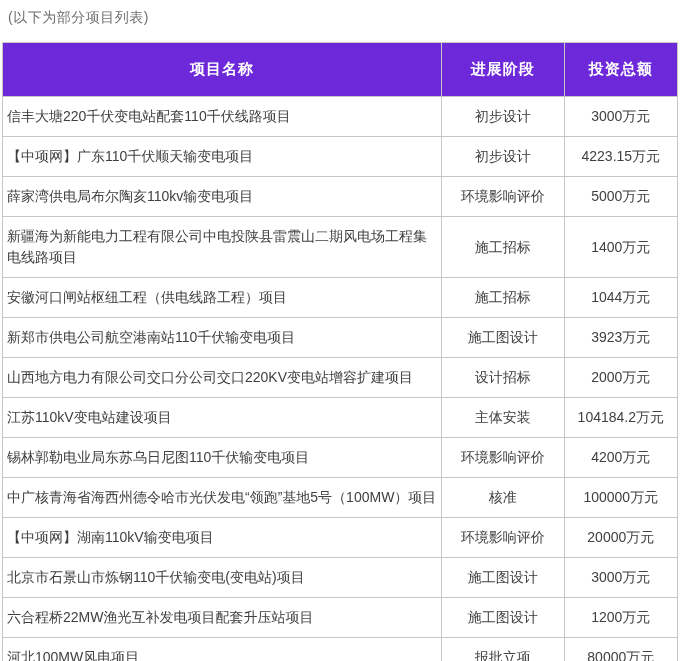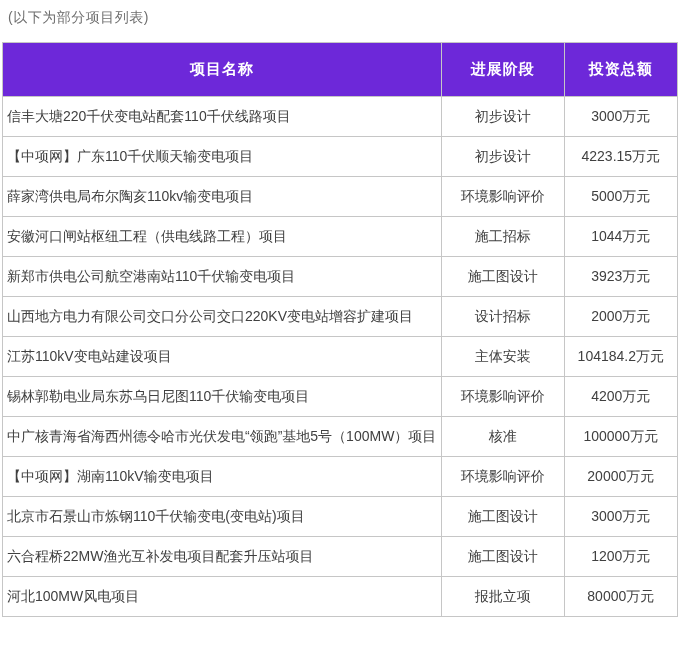--- a/index.html
+++ b/index.html
@@ -82,20 +82,25 @@
       <td class="cell-name">【中项网】广东110千伏顺天输变电项目</td>
       <td class="cell-stage">初步设计</td>
       <td class="cell-investment">4223.15万元</td>
     </tr>
         <tr>
       <td class="cell-name">薛家湾供电局布尔陶亥110kv输变电项目</td>
       <td class="cell-stage">环境影响评价</td>
       <td class="cell-investment">5000万元</td>
     </tr>
         <tr>
+      <td class="cell-name">新疆海为新能电力工程有限公司中电投陕县雷震山二期风电场工程集电线路项目</td>
+      <td class="cell-stage">施工招标</td>
+      <td class="cell-investment">1400万元</td>
+    </tr>
+        <tr>
       <td class="cell-name">安徽河口闸站枢纽工程（供电线路工程）项目</td>
       <td class="cell-stage">施工招标</td>
       <td class="cell-investment">1044万元</td>
     </tr>
         <tr>
       <td class="cell-name">新郑市供电公司航空港南站110千伏输变电项目</td>
       <td class="cell-stage">施工图设计</td>
       <td class="cell-investment">3923万元</td>
     </tr>
         <tr>

